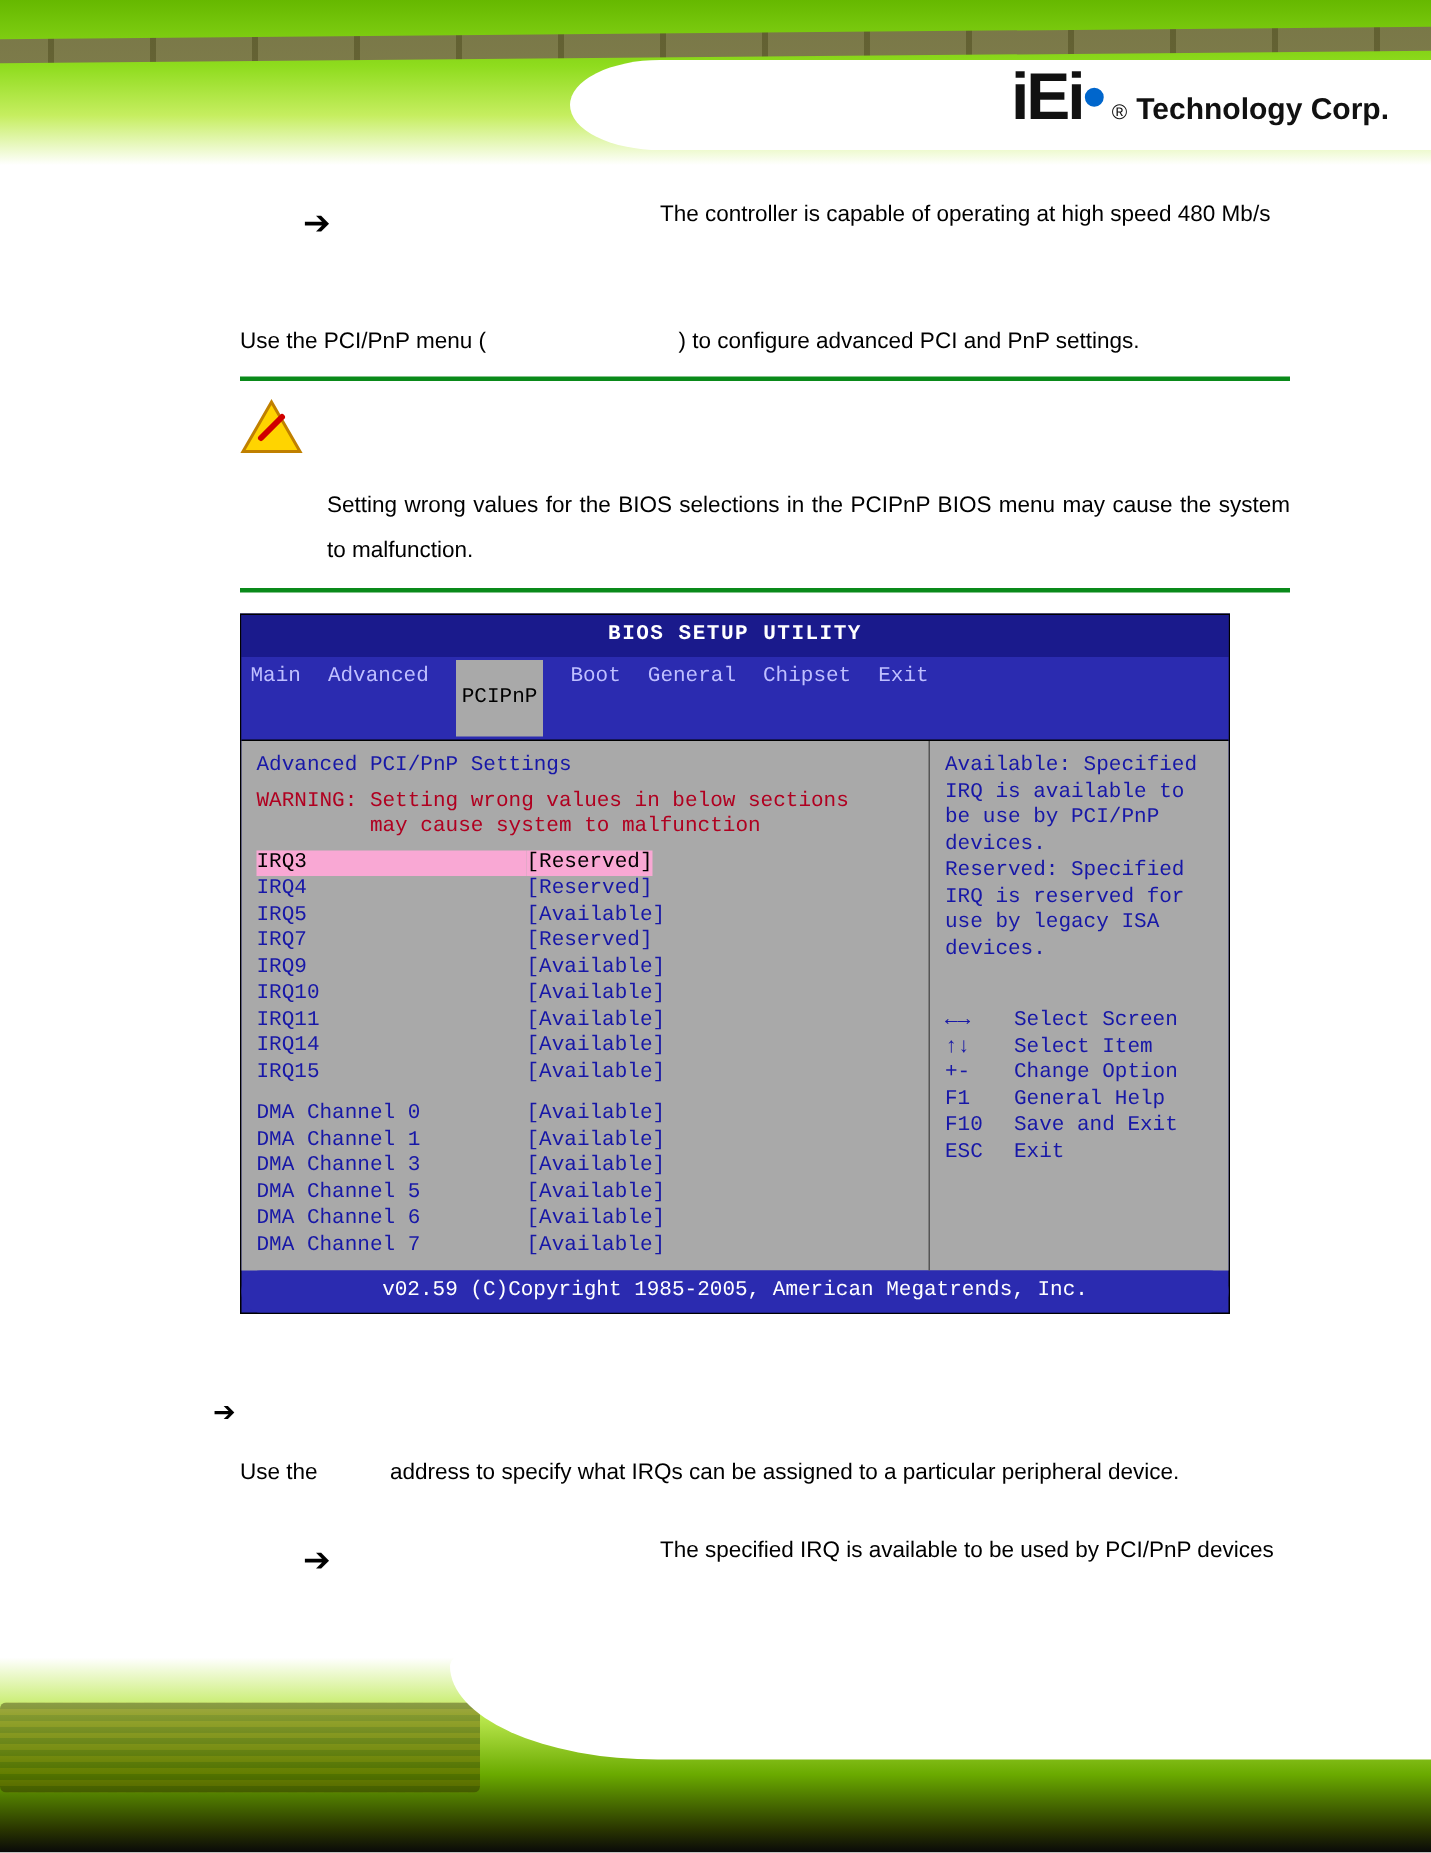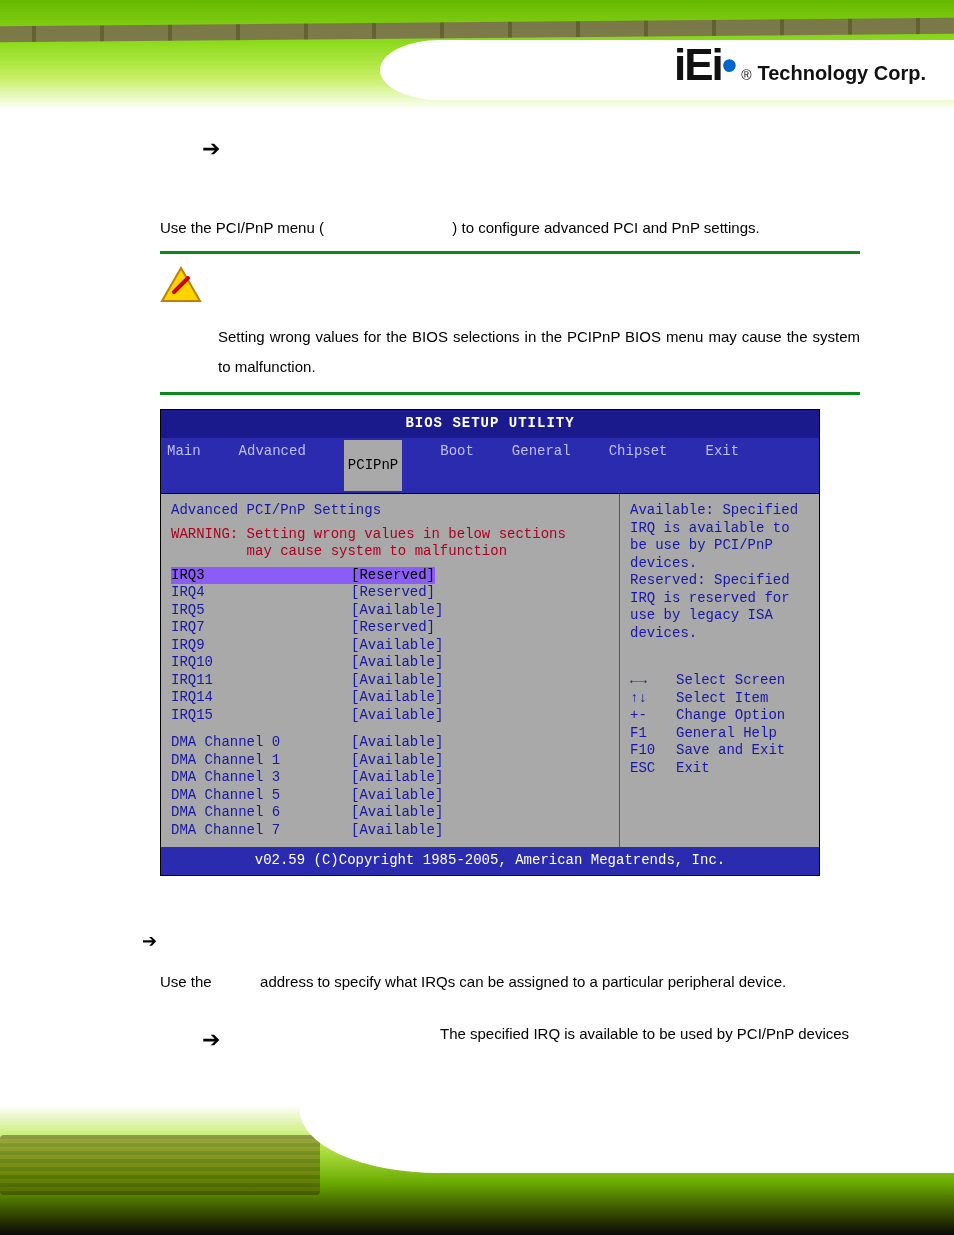--- a/index.html
+++ b/index.html
@@ -122,42 +122,42 @@
     color:#fff;
     font-weight:bold;
     padding:2px 0;
     letter-spacing: 1px;
   }
   .bios-tabs {
     display:flex;
     background:#2b2bb0;
     color:#bfbfff;
     padding:2px 6px;
-    gap: 38px;
+    gap: 18px;
     border-bottom:1px solid #000;
   }
   .bios-tabs .tab { }
   .bios-tabs .active { background:#a9a9a9; color:#000; padding:14px 4px; }
   .bios-body {
     display:flex;
     background:#a9a9a9;
     color:#1717a7;
   }
   .bios-left {
     flex: 1;
     padding: 8px 10px;
     font-size: 14px;
     line-height: 1.25;
   }
   .bios-left .hdr { color:#1717a7; margin-bottom:6px; }
   .bios-left .warn { color:#b00020; margin-bottom:6px; white-space:pre; }
   .bios-left .row { display:flex; }
   .bios-left .row .k { width: 180px; color:#1717a7; }
   .bios-left .row.hi .k,
-  .bios-left .row.hi .v { background:#8b5cf6; color:#000; }
+  .bios-left .row.hi .v { background:#f9a8d4; color:#000; }
   .bios-left .row .v { color:#1717a7; }
   .bios-right {
     width: 200px;
     border-left:1px solid #555;
     padding: 8px 10px;
     color:#1717a7;
     font-size: 14px;
     line-height: 1.25;
   }
   .bios-right .help { margin-bottom: 30px; }
@@ -183,20 +183,21 @@
     <span class="logo-mark"><span>iEi</span><span class="dot">•</span></span>
     <span class="logo-reg">®</span>
     <span class="logo-text">Technology Corp.</span>
   </div>
 </div>
 
 <div class="content">
 
   <div class="arrow-row">
     <div class="arrow">➔</div>
+    <div class="arrow-desc">The controller is capable of operating at high speed 480 Mb/s</div>
   </div>
 
   <p class="section-intro">
     <span>Use the PCI/PnP menu (</span>
     <span style="display:inline-block; width:120px;"></span>
     <span>) to configure advanced PCI and PnP settings.</span>
   </p>
 
   <hr class="rule">
 

